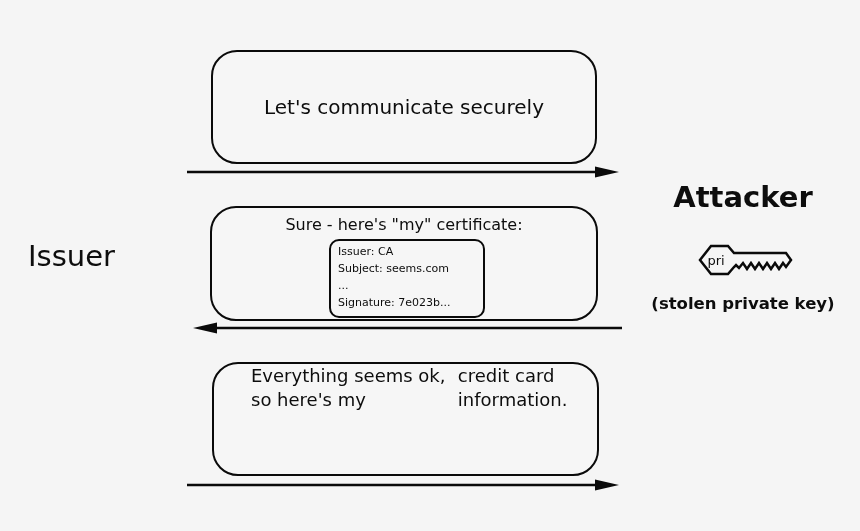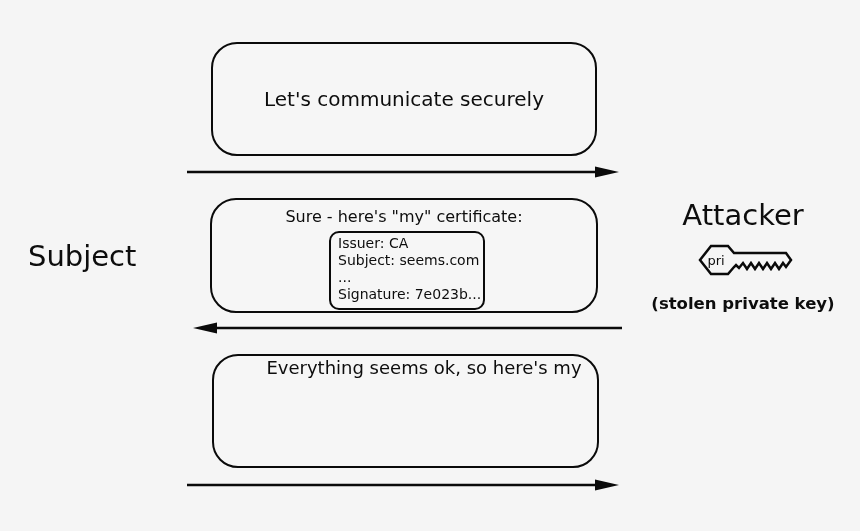--- a/index.html
+++ b/index.html
@@ -2,48 +2,48 @@
 <html><head>
 <meta charset="utf-8">
 <style>
   html,body{margin:0;padding:0;background:#f5f5f5;}
   .canvas{
     position:relative;width:860px;height:531px;background:#f5f5f5;
     font-family:"DejaVu Sans","Liberation Sans",sans-serif;color:#0d0d0d;overflow:hidden;
   }
   .bubble{
     position:absolute;border:2.5px solid #0a0a0a;border-radius:26px;
-    box-sizing:border-box;background:#f6f6f6;
+    box-sizing:border-box;background:#f6f6f6;margin-top:8px;
   }
   .b1{left:211px;top:42px;width:386px;height:114px;
       display:flex;align-items:center;justify-content:center;font-size:20px;}
   .b2{left:210px;top:198px;width:388px;height:115px;}
   .b2-title{position:absolute;top:7px;left:0;right:0;text-align:center;font-size:16px;}
   .cert{
     position:absolute;left:117px;top:31px;width:156px;height:79px;
     border:2.4px solid #0a0a0a;border-radius:10px;box-sizing:border-box;
-    padding:2px 2px 0 7px;font-size:14px;line-height:17px;background:#f6f6f6;
+    padding:2px 2px 0 7px;font-size:11px;line-height:17px;background:#f6f6f6;
   }
   .cert div{white-space:nowrap;overflow:hidden;}
   .b3{left:212px;top:354px;width:387px;height:114px;
       display:flex;flex-direction:row;justify-content:center;
       padding-left:37px;font-size:18px;line-height:24px;}
   .arrow{position:absolute;display:block;}
   .actor{position:absolute;white-space:nowrap;}
   .browser-label{left:28px;top:239px;font-size:29px;}
-  .attacker-label{left:663px;top:198px;width:160px;text-align:center;font-size:29px;}
+  .attacker-label{left:663px;top:180px;width:160px;text-align:center;font-size:29px;font-weight:bold;}
   .key-svg{position:absolute;left:698px;top:242px;}
   .stolen-caption{position:absolute;left:643px;top:294px;width:200px;text-align:center;font-size:16.5px;font-weight:bold;}
 </style>
 </head>
 <body>
 
 <div class="canvas">
 
-  <div class="actor browser-label">Subject</div>
+  <div class="actor browser-label">Issuer</div>
 
   <div class="actor attacker-label">Attacker</div>
 
   <svg class="key-svg" width="96" height="36" viewBox="0 0 96 36">
     <path d="M 2 18 L 13 4 L 30 4 L 36 11 L 88 11 L 93 18 L 88 25 L 85 21 L 81 27 L 77 21 L 73 27 L 69 21 L 65 27 L 61 21 L 57 27 L 53 21 L 49 27 L 45 21 L 41 26 L 38 23 L 36 25 L 30 32 L 13 32 Z" fill="none" stroke="#0a0a0a" stroke-width="2.5" stroke-linejoin="miter"></path>
     <text x="18" y="23" text-anchor="middle" font-size="13" font-family="DejaVu Sans, Liberation Sans, sans-serif" fill="#0d0d0d">pri</text>
   </svg>
 
   <div class="stolen-caption">(stolen private key)</div>
 
@@ -64,19 +64,20 @@
       <div>Signature: 7e023b...</div>
     </div>
   </div>
   <svg class="arrow" style="left:190px;top:318px" width="434" height="20">
     <line x1="20" y1="10" x2="432" y2="10" stroke="#0a0a0a" stroke-width="2.6"></line>
     <polygon points="27,4.5 3,10 27,15.5" fill="#0a0a0a"></polygon>
   </svg>
 
   <div class="bubble b3">
     <span>Everything seems ok, so here's my</span>
+    <span>credit card information.</span>
   </div>
   <svg class="arrow" style="left:186px;top:475px" width="440" height="20">
     <line x1="1" y1="10" x2="418" y2="10" stroke="#0a0a0a" stroke-width="2.6"></line>
     <polygon points="409,4.5 433,10 409,15.5" fill="#0a0a0a"></polygon>
   </svg>
 
 </div>
 
 </body></html>

